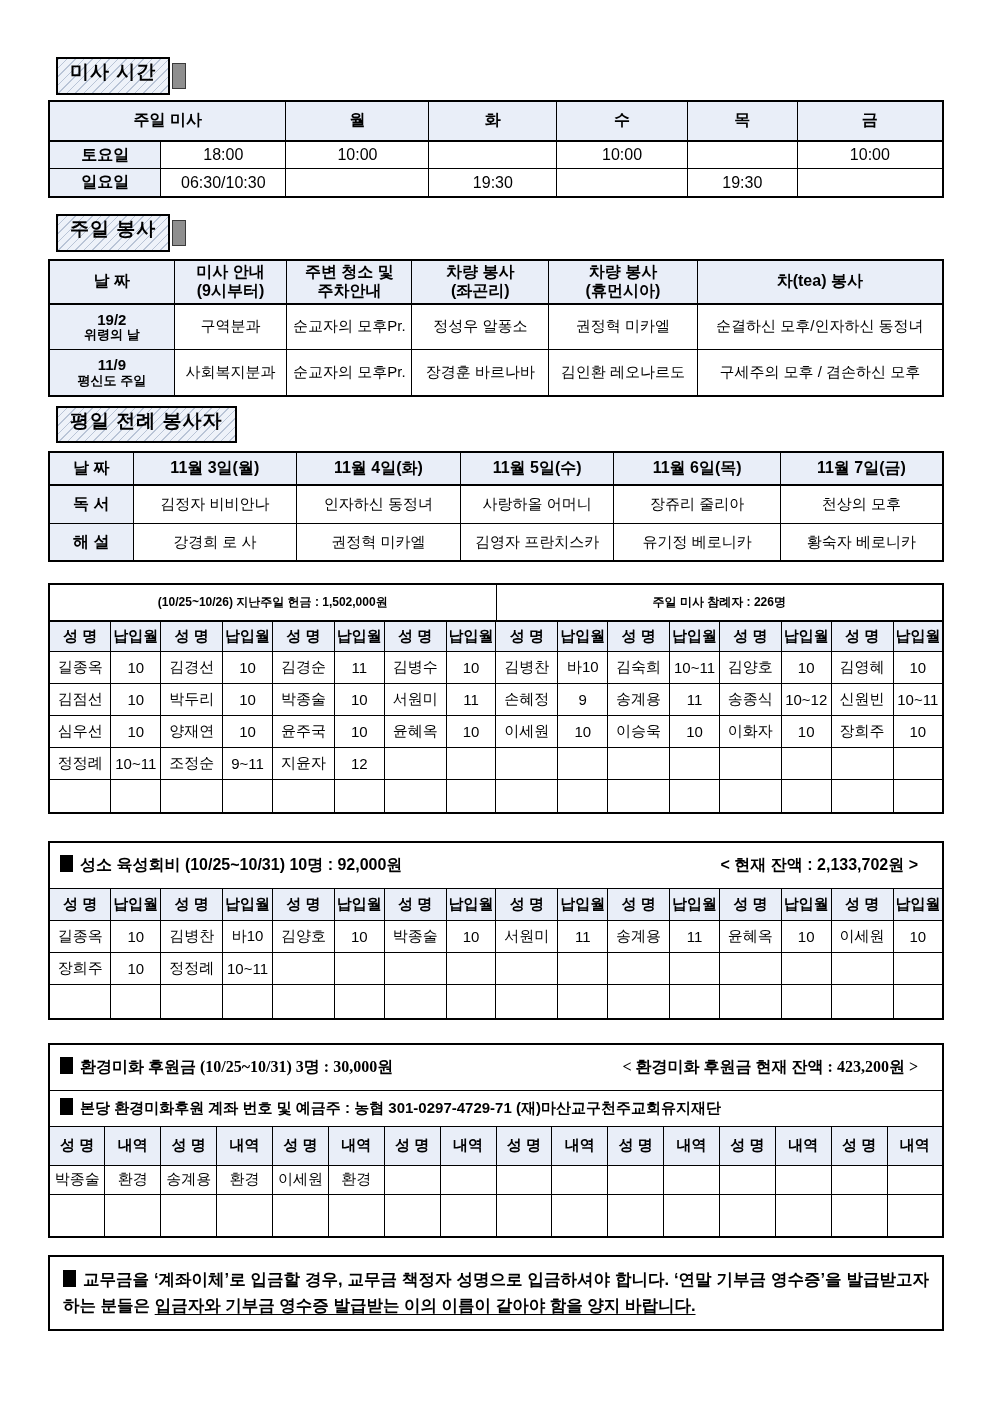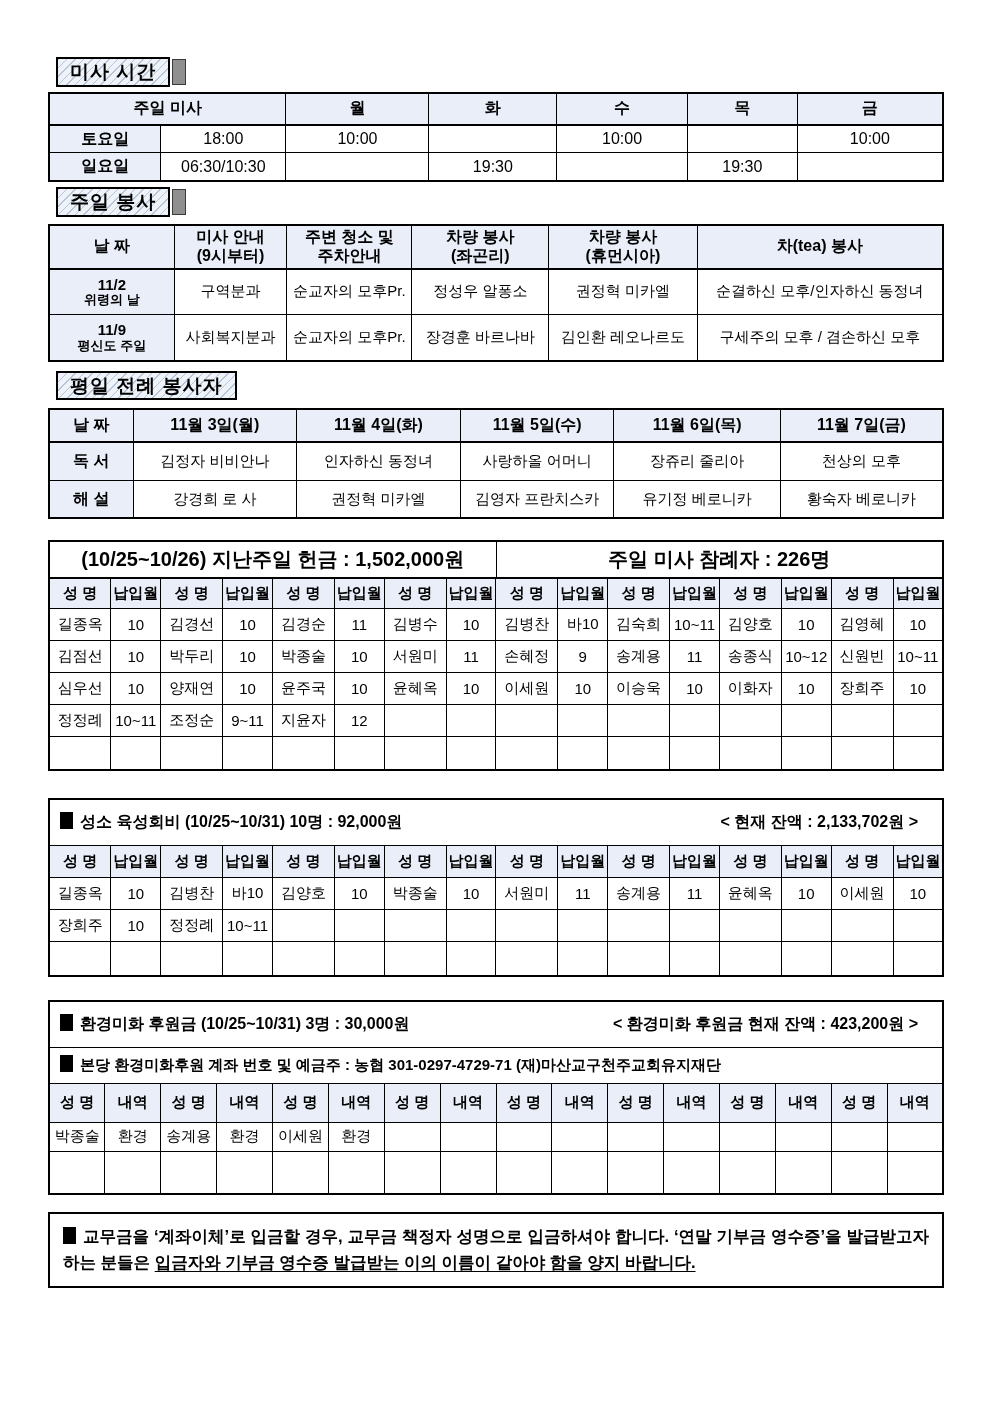--- a/index.html
+++ b/index.html
@@ -1,60 +1,60 @@
 <!DOCTYPE html>
 <html><head>
 <meta charset="utf-8">
 <style>
   html,body{margin:0;padding:0;background:#fff;}
   body{font-family:"Liberation Sans","DejaVu Sans",sans-serif;color:#000;}
   .page{width:992px;height:1403px;box-sizing:border-box;padding:57px 48px 0;background:#fff;overflow:hidden;}
 
   
   .badge-wrap{margin-left:8px;line-height:0;}
-  .badge{display:inline-block;vertical-align:middle;border:2px solid #000;padding:2px 12px 1px;
+  .badge{display:inline-block;vertical-align:middle;border:2px solid #000;padding:2px 12px 9px;
          font-weight:bold;font-size:19px;letter-spacing:1px;line-height:1.2;color:#000;
          background:repeating-linear-gradient(135deg,#b9c4d6 0px,#b9c4d6 1px,#eef2f9 1px,#eef2f9 6px);}
   .badge-tab{display:inline-block;vertical-align:middle;width:12px;height:24px;background:#8f8f8f;border:1px solid #3a3a3a;margin-left:2px;}
 
   
   .tbl{border-collapse:collapse;table-layout:fixed;width:896px;border:2px solid #000;font-size:15px;}
   .tbl td{border:1px solid #000;text-align:center;vertical-align:middle;padding:0 2px;overflow:hidden;white-space:nowrap;}
   .bold{font-weight:bold;}
 
   
   .t1{margin-top:5px;}
   .t1 tr{height:28px;}
-  .t1 tr.hd{height:32px;}
+  .t1 tr.hd{height:40px;}
   .t1 tr.hd td{border-bottom:2px solid #000;font-weight:bold;font-size:16px;background:#e9eef8;}
   .t1 .lab{background:#e9eef8;font-weight:bold;font-size:16px;}
   .t1 td{font-size:16px;}
 
   
-  .bw2{margin-top:5px;}
+  .bw2{margin-top:16px;}
   .t2{margin-top:7px;}
   .t2 tr{height:46px;}
   .t2 tr.hd{height:44px;}
   .t2 tr.hd td{border-bottom:2px solid #000;font-weight:bold;font-size:16px;background:#e9eef8;line-height:1.15;}
   .t2 .datec{background:#e9eef8;line-height:1.15;}
   .t2 .d1{font-weight:bold;font-size:15px;}
   .t2 .d2{font-weight:bold;font-size:13px;}
 
   
   .bw3{margin-top:9px;}
   .t3{margin-top:8px;}
   .t3 tr{height:38px;}
   .t3 tr.hd{height:33px;}
   .t3 tr.hd td{border-bottom:2px solid #000;font-weight:bold;font-size:16px;background:#e9eef8;}
   .t3 .rlab{background:#e9eef8;font-weight:bold;font-size:16px;}
 
   
   .tsum{margin-top:21px;}
   .tsum tr{height:37px;}
-  .tsum td{font-weight:bold;font-size:20px;}
+  .tsum td{font-weight:bold;font-size:12px;}
   .acct{text-align:left !important;padding-left:8px !important;}
   .acct .reg{font-weight:normal;}
   .acct span{margin-right:5px;}
   .sq{display:inline-block;width:13px;height:17px;background:#000;vertical-align:-2px;margin-right:7px;}
 
   
   .tlist{margin-top:-2px;}
   .tlist td{font-size:15px;}
   .hn,.hm,.he{background:#e9eef8;font-weight:bold;}
   .tkyo tr{height:32px;}
@@ -64,21 +64,21 @@
   .tseong{margin-top:27px;}
   .tseong tr{height:32px;}
   .tseong tbody tr:last-child{height:34px;}
   .title-row{height:37px !important;}
   .title-cell{text-align:left !important;padding:12px 10px !important;}
   .trowflex{display:flex;justify-content:space-between;align-items:center;font-weight:bold;font-size:16px;}
   .trowflex .tr2{padding-right:14px;}
 
   .thwan{margin-top:23px;}
   .thwan tr{height:29px;}
-  .thwan .title-row{height:35px !important;}
+  .thwan .title-row{height:35px !important;font-family:Liberation Serif, serif;}
   .thwan .acct-row{height:36px !important;}
   .thwan thead tr.hdr{height:39px;}
   .thwan tbody tr:last-child{height:43px;}
   .acct2{text-align:left !important;padding-left:10px !important;font-weight:bold;font-size:16px;}
 
   
   .note{margin-top:17px;width:896px;box-sizing:border-box;border:2px solid #000;padding:9px 13px 10px;
         font-size:16.5px;font-weight:bold;line-height:1.58;text-align:justify;}
   .note u{text-underline-offset:3px;text-decoration:underline;}
 </style>
@@ -164,21 +164,21 @@
             <div>차량 봉사</div>
             <div>(휴먼시아)</div>
           </td>
       <td>
             <div>차(tea) 봉사</div>
             <div></div>
           </td>
     </tr>
     <tr>
       <td class="datec">
-            <div class="d1">11/2</div>
+            <div class="d1">19/2</div>
             <div class="d2">위령의 날</div>
           </td>
       <td>구역분과</td>
       <td>순교자의 모후Pr.</td>
       <td>정성우 알퐁소</td>
       <td>권정혁 미카엘</td>
       <td>순결하신 모후/인자하신 동정녀</td>
     </tr>
     <tr>
       <td class="datec">

